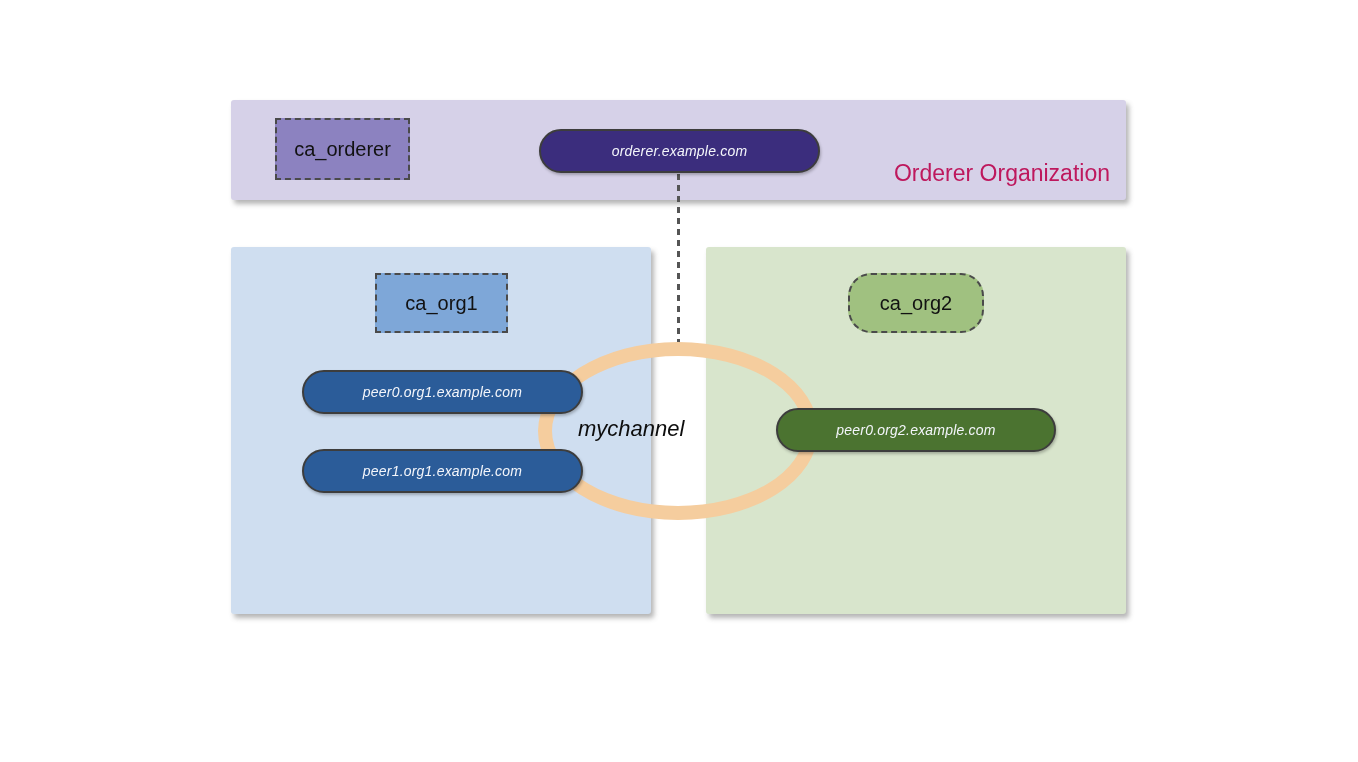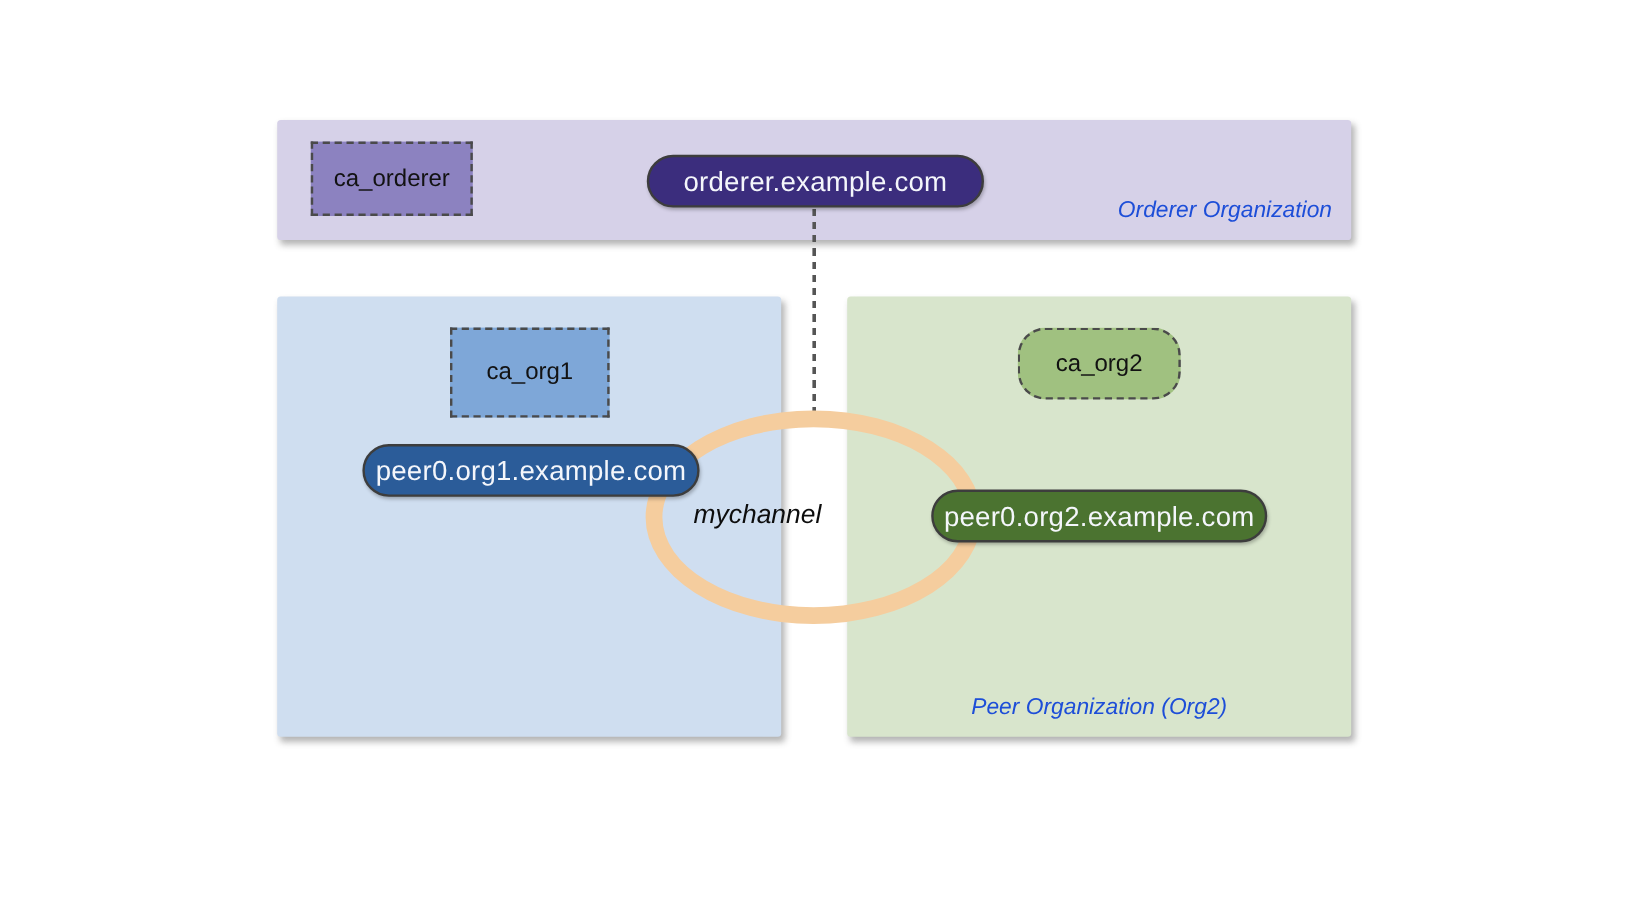--- a/index.html
+++ b/index.html
@@ -21,38 +21,39 @@
   .orderer-box{left:231px;top:100px;width:895px;height:100px;background:var(--orderer_bg,#d6d1e8);}
   .org1-box{left:231px;top:247px;width:420px;height:367px;background:var(--org1_bg,#cfdef0);}
   .org2-box{left:706px;top:247px;width:420px;height:367px;background:var(--org2_bg,#d8e5cc);}
 
   .ca-node{
     position:absolute;z-index:3;
     border:2px dashed #4a4a4a;
     display:flex;align-items:center;justify-content:center;
     font-size:20px;color:#121212;
   }
-  .ca-orderer{left:28px;top:18px;width:135px;height:62px;background:var(--orderer_ca,#8c82c0);}
-  .ca-org1{left:144px;top:26px;width:133px;height:75px;background:var(--org1_ca,#7ea7d8);}
+  .ca-orderer{left:44px;top:18px;width:135px;height:62px;background:var(--orderer_ca,#8c82c0);}
+  .ca-org1{left:144px;top:26px;width:133px;height:60px;background:var(--org1_ca,#7ea7d8);}
   .ca-org2{left:142px;top:26px;width:136px;height:60px;background:var(--org2_ca,#a0c180);border-radius:23px;}
 
   .pill{
     position:absolute;z-index:3;height:44px;border-radius:22px;
     border:2px solid var(--border_dark,#3d3d3d);
     display:flex;align-items:center;justify-content:center;
-    color:#f4f6fb;font-size:23px;letter-spacing:0.2px;
+    color:#f4f6fb;font-size:14px;letter-spacing:0.2px;
     box-shadow:1px 2px 3px rgba(0,0,0,0.25);
+    font-style:italic;
   }
   .orderer-pill{left:308px;top:29px;width:281px;background:var(--orderer_node,#3b2d7d);}
   .peer0-org1{left:71px;top:123px;width:281px;background:var(--org1_node,#2b5c99);}
   .peer1-org1{left:71px;top:202px;width:281px;background:var(--org1_node,#2b5c99);}
   .peer0-org2{left:70px;top:161px;width:280px;background:var(--org2_node,#4b7330);}
 
   .org-label{
-    position:absolute;z-index:3;font-size:19px;color:#1d4ed8;white-space:nowrap;font-style:italic;
+    position:absolute;z-index:3;font-size:23px;color:#be185d;white-space:nowrap;
   }
   .orderer-label{right:16px;bottom:13px;}
   .bottom-center-label{left:0;right:0;bottom:13px;text-align:center;}
 
   .connector{
     position:absolute;z-index:2;left:677px;top:174px;width:2.5px;height:170px;
     background:repeating-linear-gradient(to bottom,var(--connector,#555) 0 6px,transparent 6px 11px);
   }
   .channel-ring{
     position:absolute;z-index:2;left:538px;top:342px;width:280px;height:178px;
@@ -78,30 +79,32 @@
     <div class="org-label orderer-label">Orderer Organization</div>
   </div>
 
   <div class="org-box org1-box">
     <div class="ca-node ca-org1">
       <span>ca_org1</span>
     </div>
     <div class="pill peer0-org1">
       <span>peer0.org1.example.com</span>
     </div>
+    <div class="pill peer1-org1">
+      <span>peer1.org1.example.com</span>
+    </div>
   </div>
 
   <div class="org-box org2-box">
     <div class="ca-node ca-org2">
       <span>ca_org2</span>
     </div>
     <div class="pill peer0-org2">
       <span>peer0.org2.example.com</span>
     </div>
-    <div class="org-label bottom-center-label">Peer Organization (Org2)</div>
   </div>
 
   <div class="connector"></div>
 
   <div class="channel-ring"></div>
   <div class="channel-label">mychannel</div>
 
 </div>
 
 </body></html>

